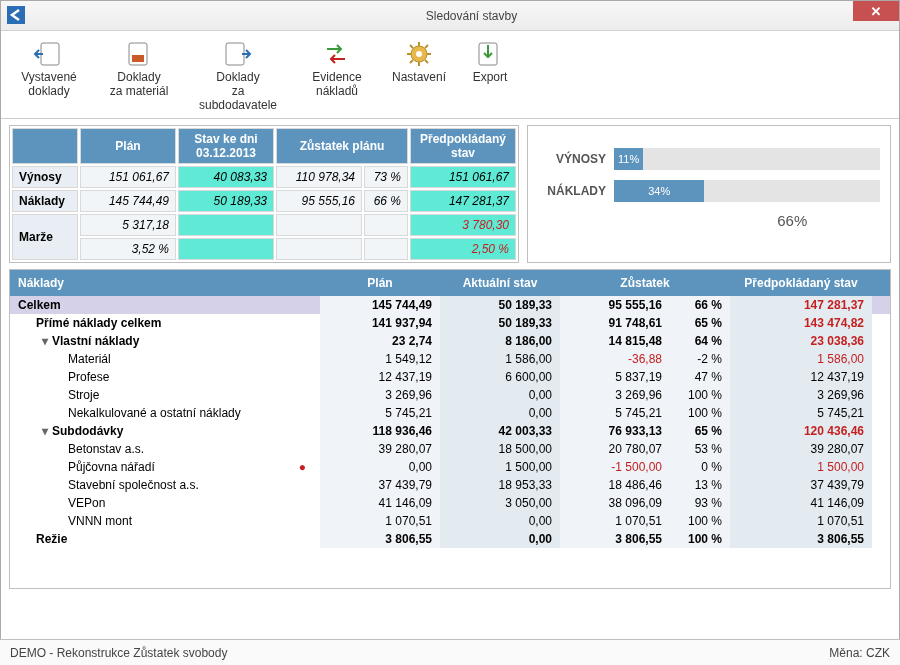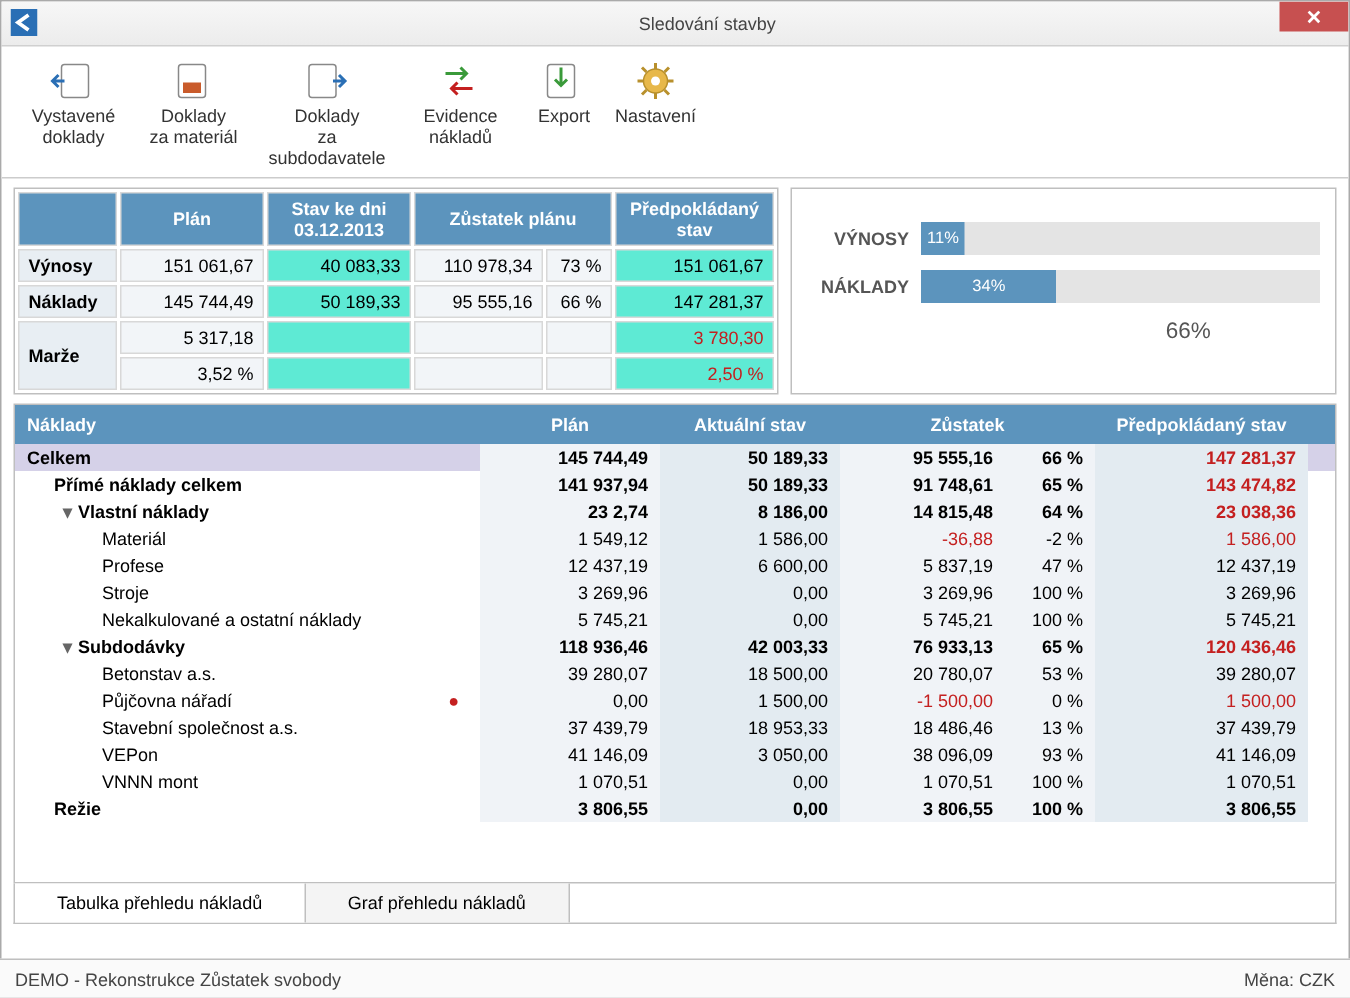--- a/index.html
+++ b/index.html
@@ -4,32 +4,32 @@
 <style>
   *{box-sizing:border-box;margin:0;padding:0;font-family:"Segoe UI",Tahoma,sans-serif;font-size:12px;}
   body{background:#fff;width:900px;height:665px;overflow:hidden;border:1px solid #aaa;}
   
   .titlebar{height:30px;background:linear-gradient(#f7f7f7,#ececec);display:flex;align-items:center;justify-content:center;position:relative;border-bottom:1px solid #d0d0d0;padding-left:43px;}
   .titlebar .icon{position:absolute;left:6px;top:5px;}
   .titlebar .title{color:#444;}
   .titlebar .close{position:absolute;right:0;top:0;width:46px;height:20px;background:#c75050;color:#fff;display:flex;align-items:center;justify-content:center;font-size:13px;font-weight:bold;}
   
   .ribbon{background:#fff;padding:6px 12px;border-bottom:1px solid #ccc;}
-  .ribbon-items{display:flex;gap:8px;}
+  .ribbon-items{display:flex;gap:18px;}
   .ribbon-item{display:flex;flex-direction:column;align-items:center;width:72px;cursor:pointer;}
   .ribbon-item .ric{width:34px;height:34px;display:flex;align-items:center;justify-content:center;}
   .ribbon-item .rlbl{text-align:center;line-height:1.15;color:#333;}
   
   .content{padding:6px 8px;}
   .top-row{display:flex;gap:8px;margin-bottom:6px;}
   .summary-tbl{border:1px solid #bfbfbf;}
   .summary-tbl th,.summary-tbl td{padding:3px 6px;border:1px solid #d8d8d8;}
   .summary-tbl thead th{background:#5c94bd;color:#fff;font-weight:bold;text-align:center;}
   .summary-tbl tbody th{background:#e8eef3;text-align:left;font-weight:bold;}
-  .summary-tbl td{text-align:right;background:#f2f5f8;}
+  .summary-tbl td{text-align:right;background:#f2f5f8;font-style:italic;}
   .summary-tbl .dark{background:#5eead4;}
   .red{color:#c42020;}
   .bars{flex:1;border:1px solid #bfbfbf;padding:12px 10px;}
   .bar-row{display:flex;align-items:center;margin:10px 0;}
   .bar-label{width:76px;text-align:right;padding-right:8px;font-weight:bold;color:#555;}
   .bar-track{flex:1;height:22px;background:#e4e4e4;position:relative;display:flex;}
   .bar-fill{background:#5c94bd;color:#fff;display:flex;align-items:center;justify-content:center;font-size:11px;}
   .bar-rest{flex:1;display:flex;align-items:center;justify-content:center;color:#555;font-size:15px;margin-top:40px;}
   
   .main-head{background:#5c94bd;color:#fff;display:flex;font-weight:bold;}
@@ -107,47 +107,47 @@
     </div>
     <div class="ribbon-item">
       <div class="ric">
           <svg width="32" height="30">
             <path d="M6 10 L20 10 M16 6 L20 10 L16 14" stroke="#3a9a3a" stroke-width="2" fill="none"></path>
             <path d="M24 20 L10 20 M14 16 L10 20 L14 24" stroke="#c42020" stroke-width="2" fill="none"></path>
           </svg>
         </div>
       <div class="rlbl">Evidence<br>nákladů</div>
     </div>
-    <div class="ribbon-item" style="width:50px">
-      <div class="ric">
-          <svg width="30" height="30">
-            <rect x="4" y="4" width="18" height="22" rx="2" fill="#fff" stroke="#888"></rect>
-            <path d="M13 6 L13 18 M9 14 L13 18 L17 14" stroke="#3a9a3a" stroke-width="2" fill="none"></path>
-          </svg>
-        </div>
-      <div class="rlbl">Export</div>
-    </div>
     <div class="ribbon-item" style="width:56px">
       <div class="ric">
           <svg width="28" height="28">
             <circle cx="14" cy="14" r="8" fill="#e7b84a" stroke="#b8902c"></circle>
             <circle cx="14" cy="14" r="3" fill="#fff"></circle>
             <g stroke="#b8902c" stroke-width="2">
               <line x1="14" y1="2" x2="14" y2="6"></line>
               <line x1="14" y1="22" x2="14" y2="26"></line>
               <line x1="2" y1="14" x2="6" y2="14"></line>
               <line x1="22" y1="14" x2="26" y2="14"></line>
               <line x1="5" y1="5" x2="8" y2="8"></line>
               <line x1="20" y1="20" x2="23" y2="23"></line>
               <line x1="23" y1="5" x2="20" y2="8"></line>
               <line x1="8" y1="20" x2="5" y2="23"></line>
             </g>
           </svg>
         </div>
       <div class="rlbl">Nastavení</div>
+    </div>
+    <div class="ribbon-item" style="width:50px">
+      <div class="ric">
+          <svg width="30" height="30">
+            <rect x="4" y="4" width="18" height="22" rx="2" fill="#fff" stroke="#888"></rect>
+            <path d="M13 6 L13 18 M9 14 L13 18 L17 14" stroke="#3a9a3a" stroke-width="2" fill="none"></path>
+          </svg>
+        </div>
+      <div class="rlbl">Export</div>
     </div>
   </div>
 </div>
 
 <div class="content">
 
   <div class="top-row">
 
     <table class="summary-tbl" style="table-layout:fixed">
       <colgroup>
@@ -338,23 +338,19 @@
       <div class="c-plan">3 806,55</div>
       <div class="c-act">0,00</div>
       <div class="c-zust ">3 806,55</div>
       <div class="c-pct">100 %</div>
       <div class="c-predp ">3 806,55</div>
         </div>
       </div>
     <div class="spacer"></div>
   </div>
 
-  <div class="tabs">
-    <div class="tab active">Tabulka přehledu nákladů</div>
-    <div class="tab">Graf přehledu nákladů</div>
-  </div>
 
 </div>
 
 <div class="statusbar">
   <span>DEMO - Rekonstrukce Zůstatek svobody</span>
   <span>Měna: CZK</span>
 </div>
 
 </body></html>

